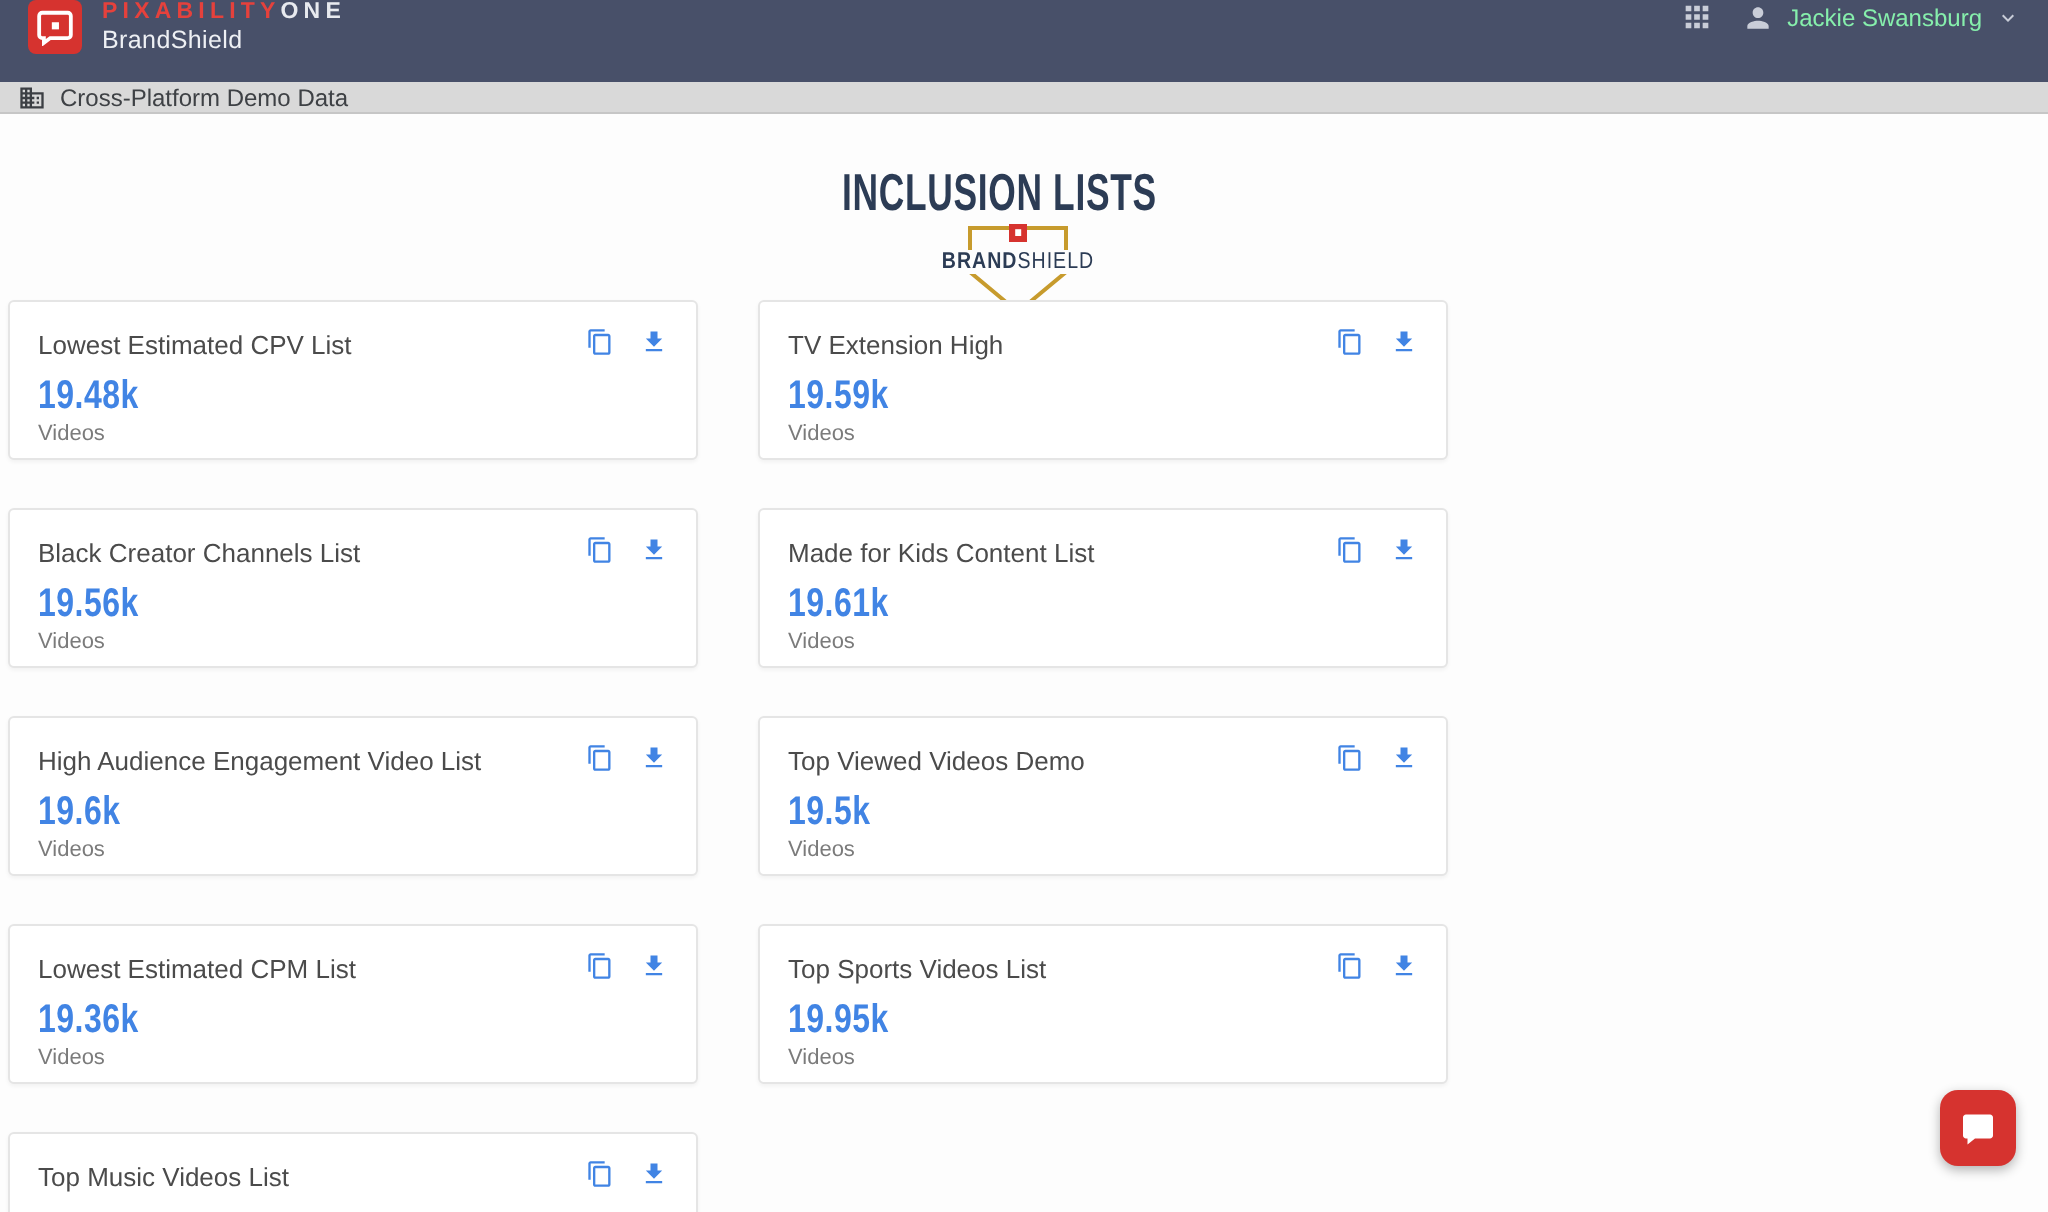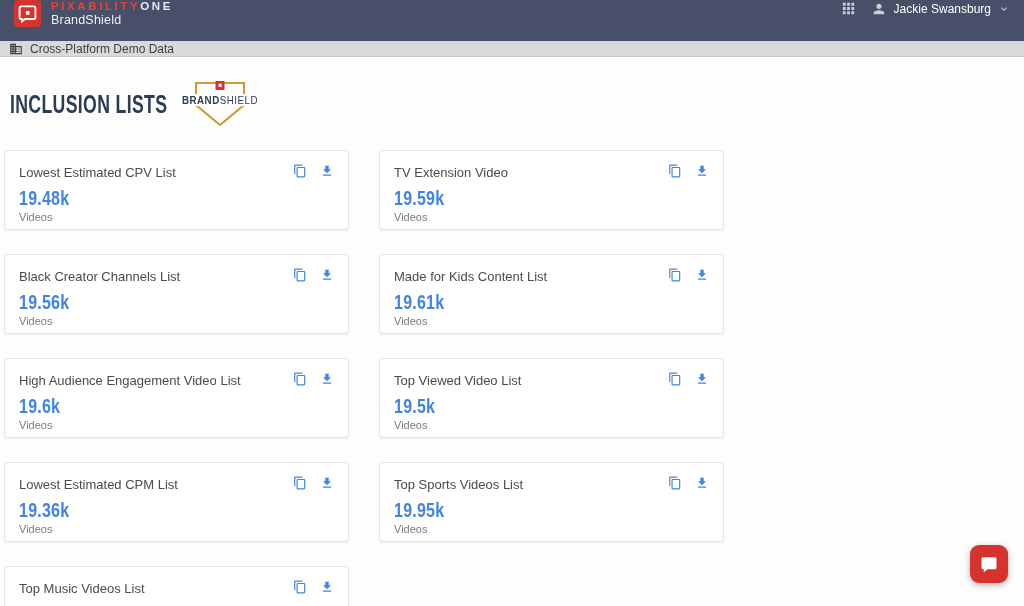--- a/index.html
+++ b/index.html
@@ -14,31 +14,31 @@
                align-items:center; justify-content:center; flex:0 0 auto; }
   .brand-block { margin-left:10px; line-height:1.15; }
   .brand-line1 { font-size:11.5px; font-weight:700; letter-spacing:2.6px; }
   .brand-primary { color:var(--brand-red,#e5413c); }
   .brand-secondary { color:#e8eaef; }
   .brand-product { font-size:12.5px; color:#eef0f4; letter-spacing:.2px; }
   .nav-spacer { flex:1; }
   .nav-right { display:flex; align-items:center; gap:14px; }
   .nav-icon { color:#c9cdd8; display:flex; align-items:center; cursor:pointer; }
   .user-chip { display:flex; align-items:center; gap:7px; cursor:pointer; }
-  .user-name { color:#ffffff; font-size:12px; }
+  .user-name { color:#86efac; font-size:12px; }
 
   
   .breadcrumb-bar { height:16px; background:#d9d9d9; border-bottom:1px solid #c6c6c6;
                     display:flex; align-items:center; padding:0 9px; gap:7px; }
   .breadcrumb-label { font-size:12px; color:#3e4145; }
   .breadcrumb-icon { color:#3c3f44; display:flex; }
 
   
   .main { padding:0 16px 0 4px; }
-  .title-row { display:flex; align-items:center; margin:24px 0 0 6px; height:46px; }
+  .title-row { display:flex; align-items:center; margin:24px 0 0 6px; height:46px;flex-direction:column; }
   .page-title { font-size:26px; font-weight:700; color:var(--navy,#2c3c55);
                 letter-spacing:.5px; white-space:nowrap; display:inline-block;
                 transform:scaleX(.68); transform-origin:0 50%; margin-right:-56px; }
   .shield-logo { position:relative; width:70px; height:46px; flex:0 0 auto; }
   .shield-logo svg { position:absolute; left:9px; top:0; }
   .shield-text { position:absolute; left:50%; top:13px; transform:translateX(-50%) scaleX(.85);
                  background:#fdfdfd; padding:0 3px; white-space:nowrap;
                  font-size:11.5px; color:var(--navy,#2c3c55); letter-spacing:.6px; }
   .shield-text .b { font-weight:700; }
   .shield-text .s { font-weight:300; }
@@ -142,21 +142,21 @@
             <svg width="14" height="14" viewBox="0 0 24 24" fill="currentColor">
               <path d="M19 9h-4V3H9v6H5l7 7 7-7zM5 18v2h14v-2H5z"></path>
             </svg>
           </span>
       </div>
       <div class="card-value">19.48k</div>
       <div class="card-unit">Videos</div>
     </article>
 
     <article class="card">
-      <div class="card-title">TV Extension Video</div>
+      <div class="card-title">TV Extension High</div>
       <div class="card-actions">
         <span class="card-action">
             <svg width="14" height="14" viewBox="0 0 24 24" fill="currentColor">
               <path d="M16 1H4c-1.1 0-2 .9-2 2v14h2V3h12V1zm3 4H8c-1.1 0-2 .9-2 2v14c0 1.1.9 2 2 2h11c1.1 0 2-.9 2-2V7c0-1.1-.9-2-2-2zm0 16H8V7h11v14z"></path>
             </svg>
           </span>
         <span class="card-action">
             <svg width="14" height="14" viewBox="0 0 24 24" fill="currentColor">
               <path d="M19 9h-4V3H9v6H5l7 7 7-7zM5 18v2h14v-2H5z"></path>
             </svg>
@@ -214,21 +214,21 @@
             <svg width="14" height="14" viewBox="0 0 24 24" fill="currentColor">
               <path d="M19 9h-4V3H9v6H5l7 7 7-7zM5 18v2h14v-2H5z"></path>
             </svg>
           </span>
       </div>
       <div class="card-value">19.6k</div>
       <div class="card-unit">Videos</div>
     </article>
 
     <article class="card">
-      <div class="card-title">Top Viewed Video List</div>
+      <div class="card-title">Top Viewed Videos Demo</div>
       <div class="card-actions">
         <span class="card-action">
             <svg width="14" height="14" viewBox="0 0 24 24" fill="currentColor">
               <path d="M16 1H4c-1.1 0-2 .9-2 2v14h2V3h12V1zm3 4H8c-1.1 0-2 .9-2 2v14c0 1.1.9 2 2 2h11c1.1 0 2-.9 2-2V7c0-1.1-.9-2-2-2zm0 16H8V7h11v14z"></path>
             </svg>
           </span>
         <span class="card-action">
             <svg width="14" height="14" viewBox="0 0 24 24" fill="currentColor">
               <path d="M19 9h-4V3H9v6H5l7 7 7-7zM5 18v2h14v-2H5z"></path>
             </svg>

